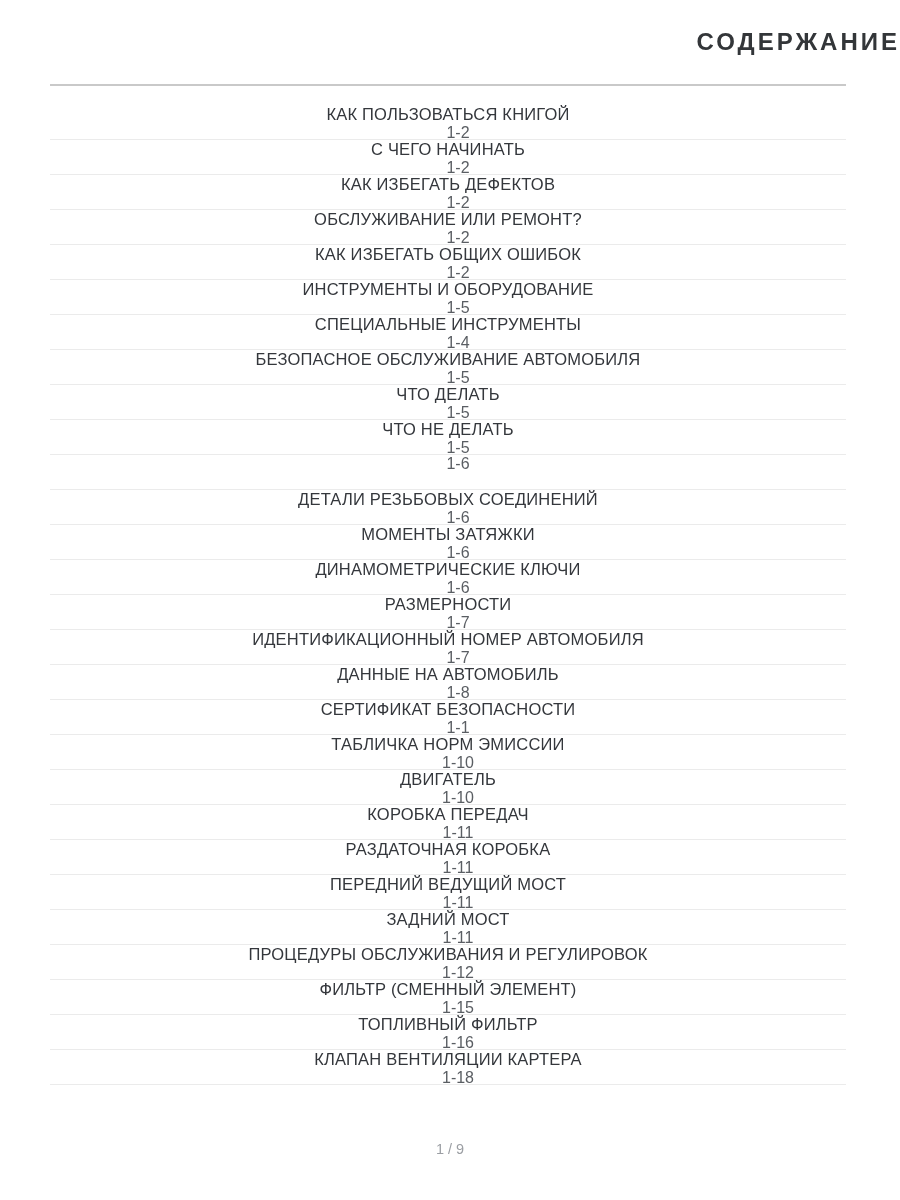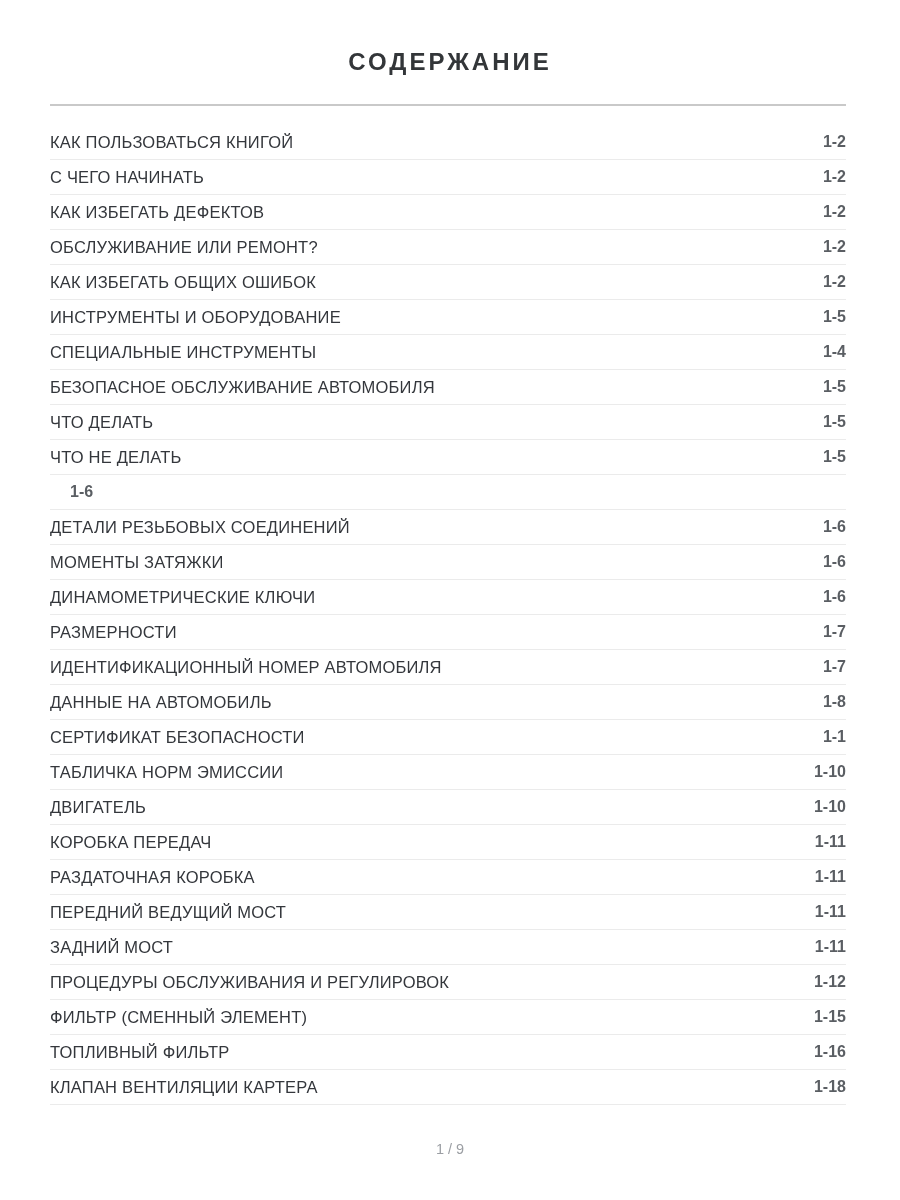--- a/index.html
+++ b/index.html
@@ -9,22 +9,22 @@
     font-family: "Liberation Sans", sans-serif;
   }
   .page {
     position: relative;
     width: 900px;
     height: 1200px;
     background: #ffffff;
     overflow: hidden;
   }
   .toc-title {
-    padding-top: 48px;
-    text-align: center;
+    padding-top: 28px;
+    text-align: right;
     font-size: 24px;
     line-height: 27px;
     font-weight: 700;
     letter-spacing: 3px;
     color: #333639;
   }
   .heavy-divider {
     margin: 29px 54px 0 50px;
     height: 2px;
     background: #c9c9c9;
@@ -32,33 +32,33 @@
   .toc-list {
     margin: 0 54px 0 50px;
     padding-top: 19px;
   }
   .toc-row {
     height: 34px;
     display: flex;
     justify-content: space-between;
     align-items: center;
     border-bottom: 1px solid #ebebeb;
+    flex-direction: column;
   }
   .toc-label {
     font-size: 16.5px;
     color: #34373c;
     letter-spacing: 0.2px;
     white-space: nowrap;
   }
   .toc-page {
     font-size: 16px;
     color: #5a5e63;
     white-space: nowrap;
     padding-left: 20px;
-    font-weight: bold;
   }
   .page-footer {
     position: absolute;
     left: 0;
     right: 0;
     top: 1141px;
     text-align: center;
     font-size: 14.5px;
     color: #9b9ea3;
   }

